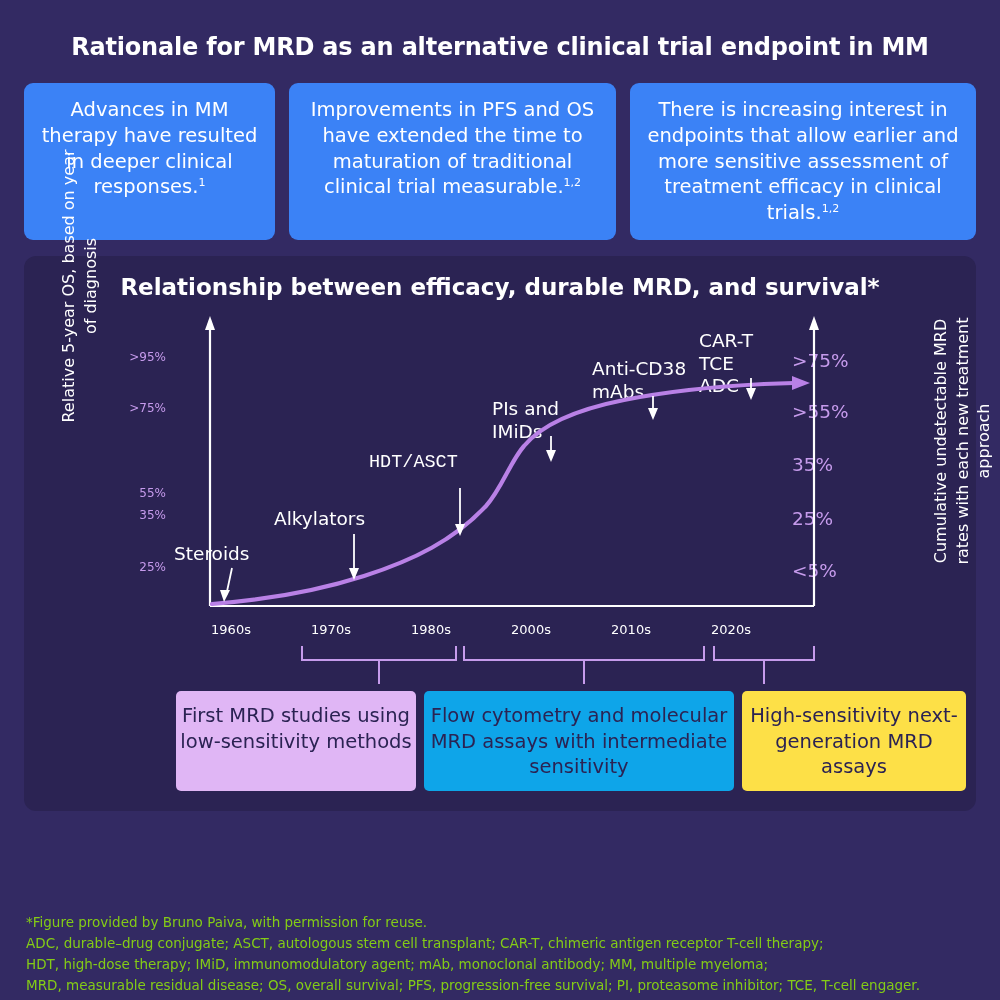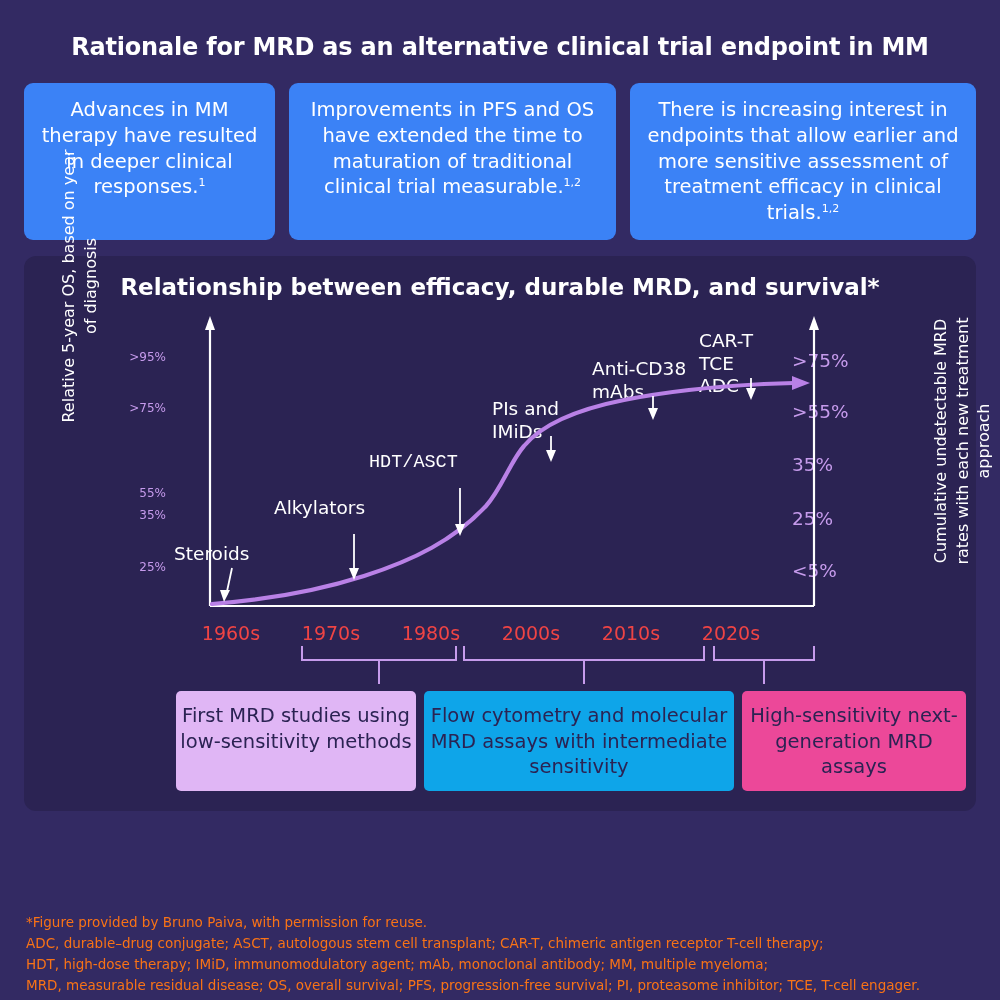--- a/index.html
+++ b/index.html
@@ -89,22 +89,22 @@
   }
   .ytick-r{
     position:absolute;
     font-size:18.5px;
     color:#c69bec;
     text-align:left;
     width:80px;
   }
   .xtick{
     position:absolute;
-    font-size:19px;
-    color:#ef4444;
+    font-size:13px;
+    color:#ffffff;
     text-align:center;
     width:90px;
   }
   .anno{
     position:absolute;
     font-size:18.5px;
     color:#ffffff;
     line-height:1.2;
   }
 
@@ -117,29 +117,29 @@
   }
   .box{
     border-radius:5px;
     padding:12px 0;
     font-size:19.5px;
     line-height:1.3;
     text-align:center;
   }
   .box.b1{flex:0 0 240px;background:#e0b6f5;color:#2b2353;}
   .box.b2{flex:0 0 310px;background:#0ea5e9;color:#2b2353;}
-  .box.b3{flex:1 1 auto;background:#ec4899;color:#2b2353;}
+  .box.b3{flex:1 1 auto;background:#fde047;color:#2b2353;}
 
   .footnotes{
     position:absolute;
     left:26px;top:912px;
     width:950px;
     font-size:13.5px;
     line-height:1.55;
-    color:#f97316;
+    color:#84cc16;
   }
 </style>
 </head>
 <body>
 
 <div class="page">
 
   <div class="title">Rationale for MRD as an alternative clinical trial endpoint in MM</div>
 
   <div class="cards">
@@ -179,21 +179,21 @@
       <div class="ytick-r" style="left:768px;top:304px;">&lt;5%</div>
 
       <div class="xtick" style="left:162px;top:366px;">1960s</div>
       <div class="xtick" style="left:262px;top:366px;">1970s</div>
       <div class="xtick" style="left:362px;top:366px;">1980s</div>
       <div class="xtick" style="left:462px;top:366px;">2000s</div>
       <div class="xtick" style="left:562px;top:366px;">2010s</div>
       <div class="xtick" style="left:662px;top:366px;">2020s</div>
 
       <div class="anno" style="left:150px;top:287px;width:120px;">Steroids</div>
-      <div class="anno" style="left:250px;top:241px;width:130px;">Alkylators</div>
+      <div class="anno" style="left:250px;top:252px;width:130px;">Alkylators</div>
       <div class="anno" style="left:345px;top:196px;width:140px;font-family:Liberation Mono, monospace;">HDT/ASCT</div>
       <div class="anno" style="left:468px;top:142px;width:110px;">PIs and<br>IMiDs</div>
       <div class="anno" style="left:568px;top:102px;width:120px;">Anti-CD38<br>mAbs</div>
       <div class="anno" style="left:675px;top:74px;width:120px;">CAR-T<br>TCE<br>ADC</div>
 
       <svg width="952" height="555" style="position:absolute;left:0;top:0;">
 
         <line x1="186" y1="70" x2="186" y2="350" stroke="#ffffff" stroke-width="2.2"></line>
         <polygon points="186,60 181,74 191,74" fill="#ffffff"></polygon>
 

